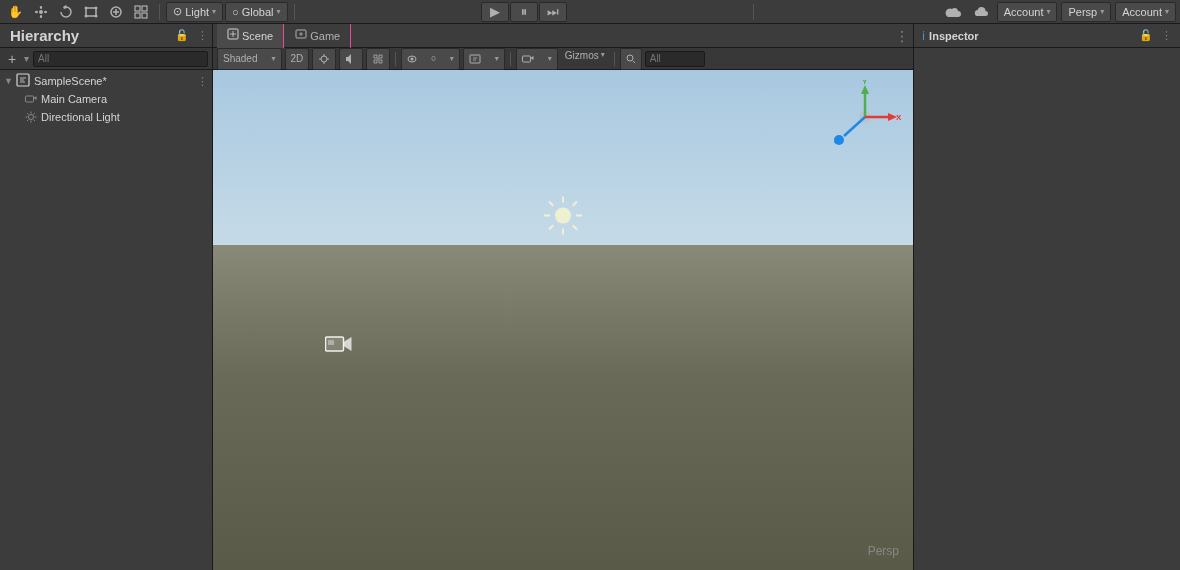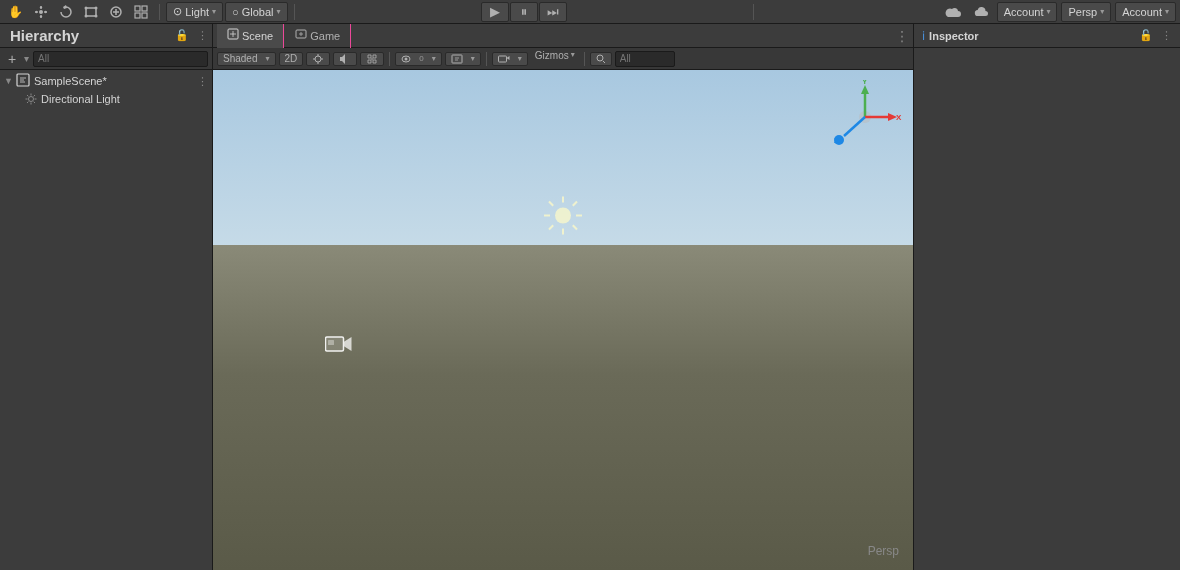--- a/index.html
+++ b/index.html
@@ -271,31 +271,31 @@
     #scene-toolbar {
       display: flex;
       align-items: center;
       height: 22px;
       background: #383838;
       border-bottom: 1px solid #1a1a1a;
       padding: 0 4px;
       gap: 3px;
     }
     .scene-tool-btn {
-      height: 14px;
+      height: 22px;
       background: #4a4a4a;
       border: 1px solid #2a2a2a;
       color: #b0b0b0;
       cursor: pointer;
       padding: 0 5px;
       font-size: 10px;
       border-radius: 2px;
       display: flex;
       align-items: center;
-      gap: 8px;
+      gap: 14px;
     }
     .scene-tool-separator {
       width: 1px;
       height: 14px;
       background: #555;
       margin: 0 2px;
     }
     .gizmos-btn {
       display: flex;
       align-items: flex-start;
@@ -545,20 +545,29 @@
         <span class="scene-icon">
           <svg width="14" height="14" viewBox="0 0 14 14" fill="none">
             <rect x="1" y="1" width="12" height="12" rx="1" stroke="#d4d4d4" stroke-width="1.2" fill="none"></rect>
             <path d="M4 5h6M4 7h4M4 9h5" stroke="#d4d4d4" stroke-width="0.8"></path>
           </svg>
         </span>
         <span class="scene-label">SampleScene*</span>
         <span class="scene-more">⋮</span>
       </div>
 
+      <div class="hierarchy-item">
+        <span class="item-icon">
+          <svg width="12" height="10" viewBox="0 0 12 10" fill="none">
+            <rect x="0.5" y="2" width="8" height="6" rx="0.8" stroke="#888" stroke-width="1"></rect>
+            <path d="M8.5 4l3-2v4l-3-2z" fill="#888"></path>
+          </svg>
+        </span>
+        <span class="item-label">Main Camera</span>
+      </div>
 
       <div class="hierarchy-item">
         <span class="item-icon">
           <svg width="12" height="12" viewBox="0 0 12 12" fill="none">
             <circle cx="6" cy="6" r="2.5" stroke="#888" stroke-width="1"></circle>
             <path d="M6 0.5v2M6 9.5v2M0.5 6h2M9.5 6h2M2 2l1.4 1.4M8.6 8.6l1.4 1.4M10 2l-1.4 1.4M3.4 8.6L2 10" stroke="#888" stroke-width="1"></path>
           </svg>
         </span>
         <span class="item-label">Directional Light</span>
       </div>

